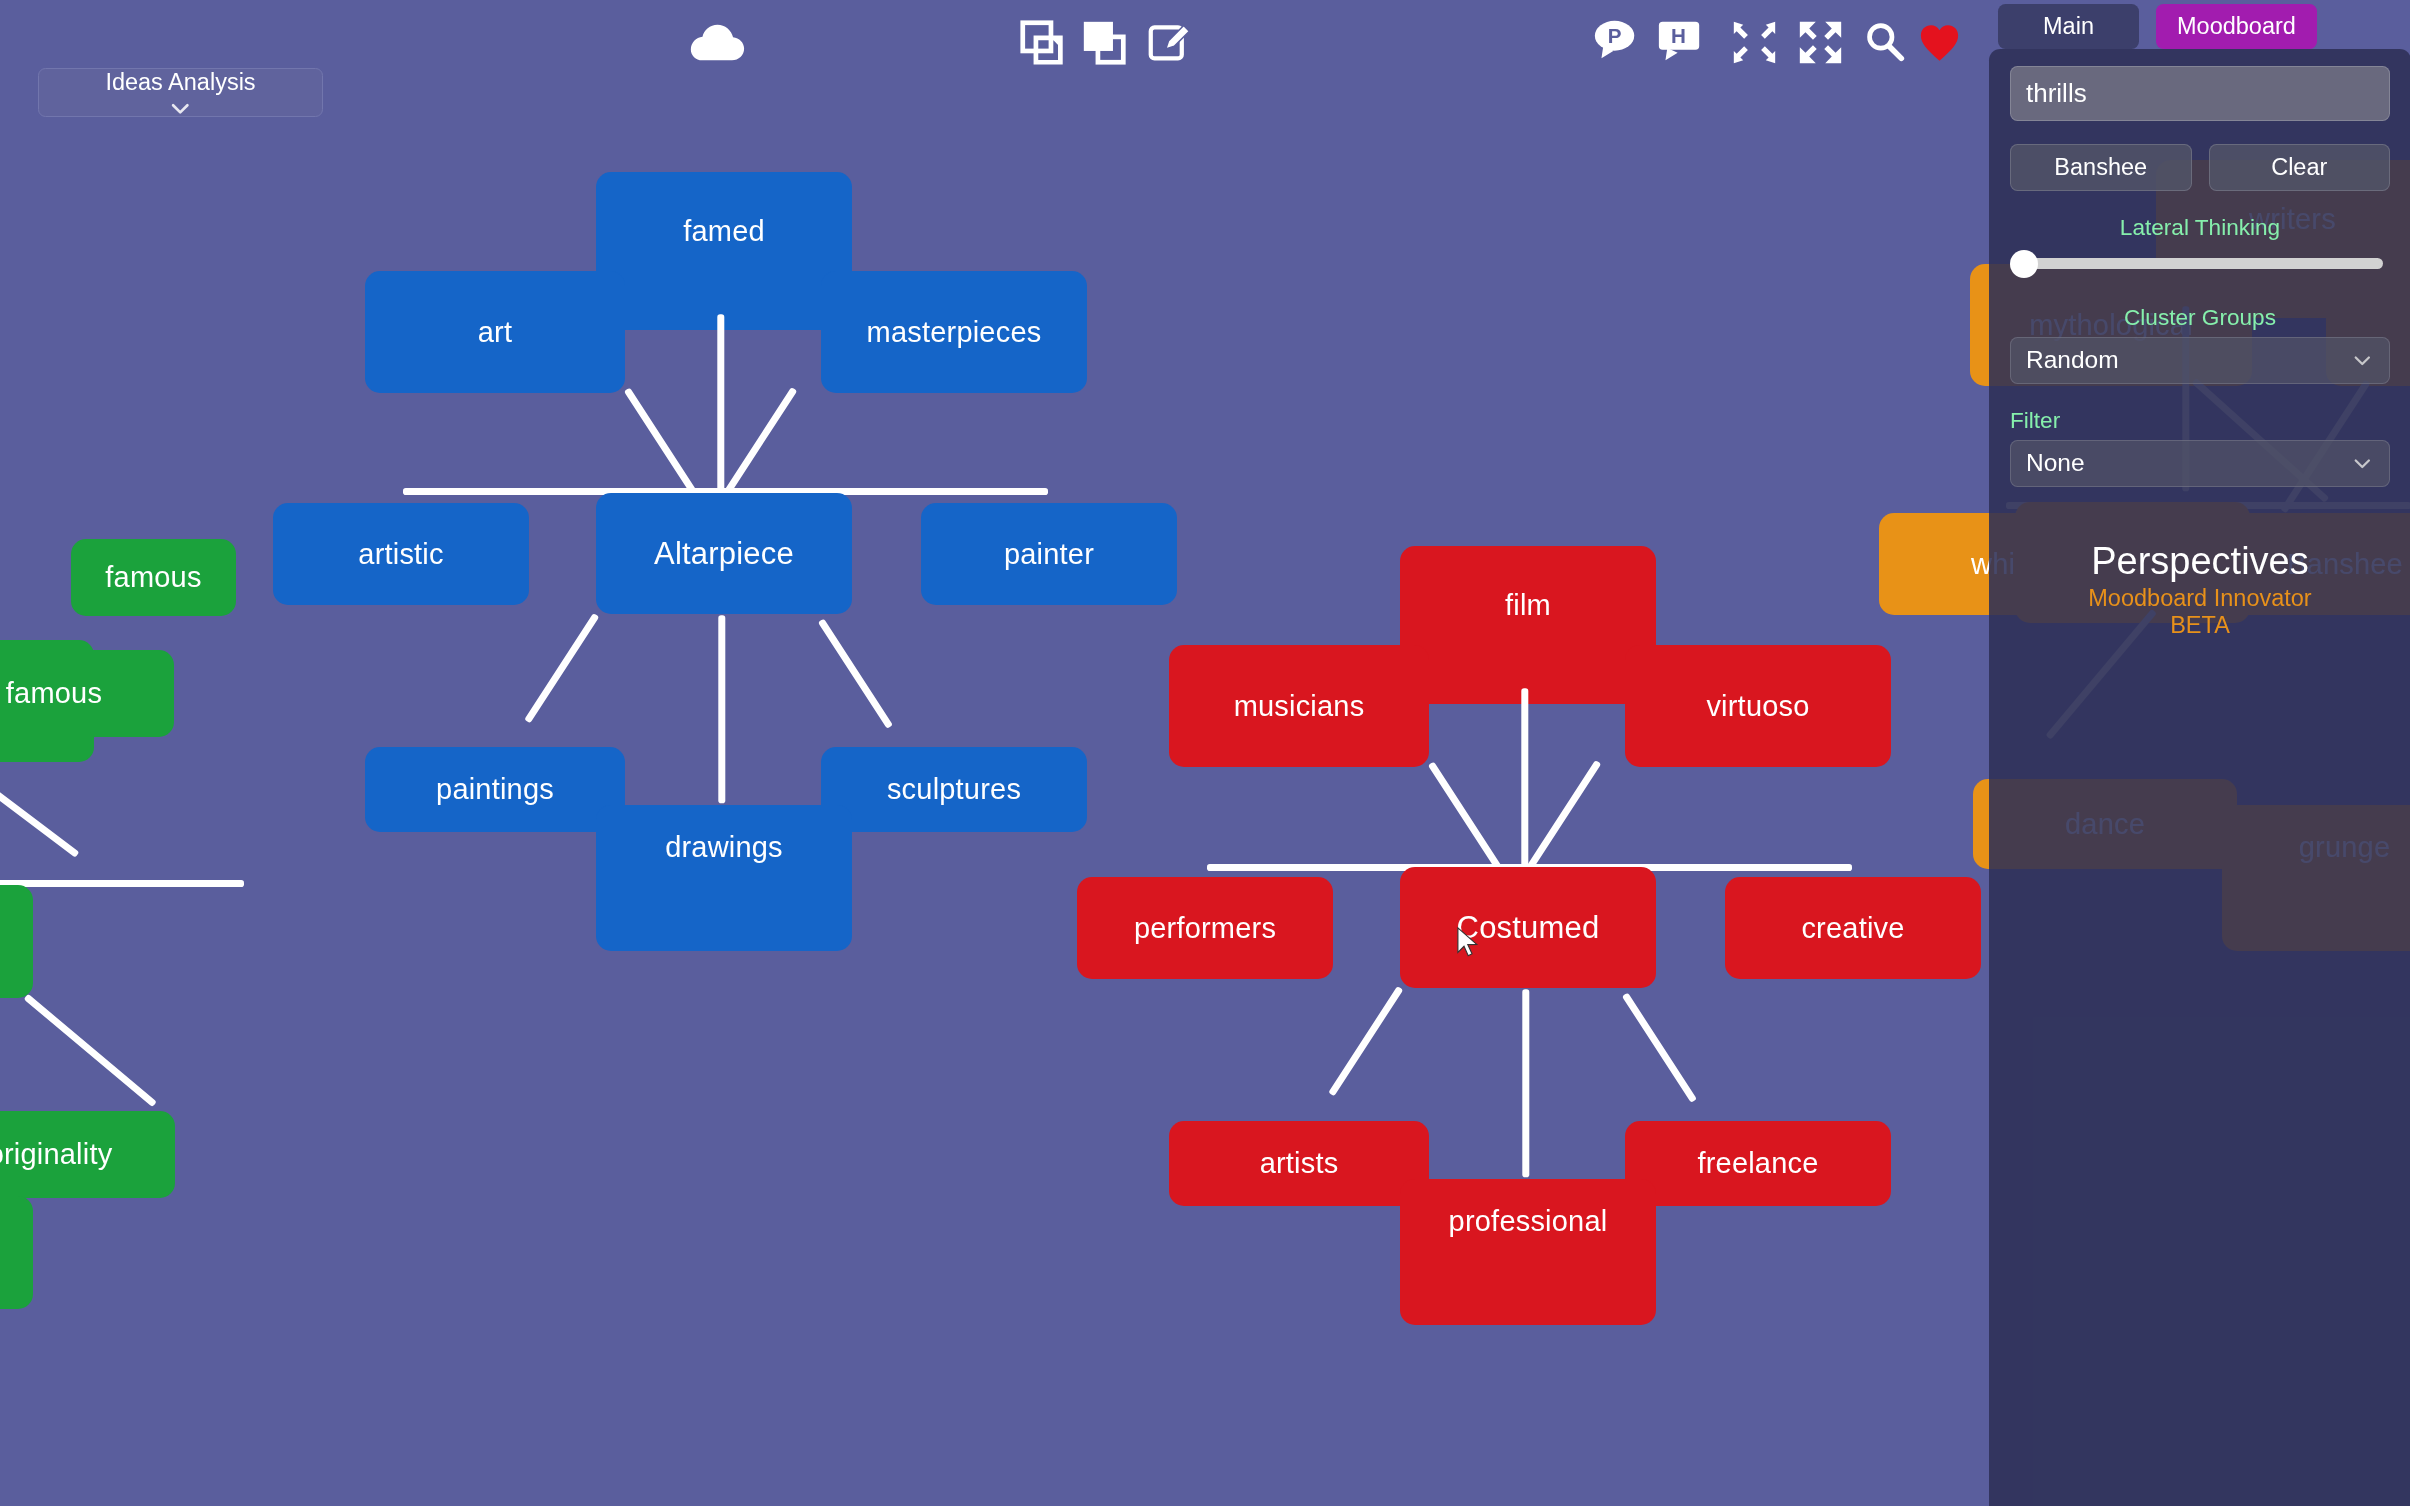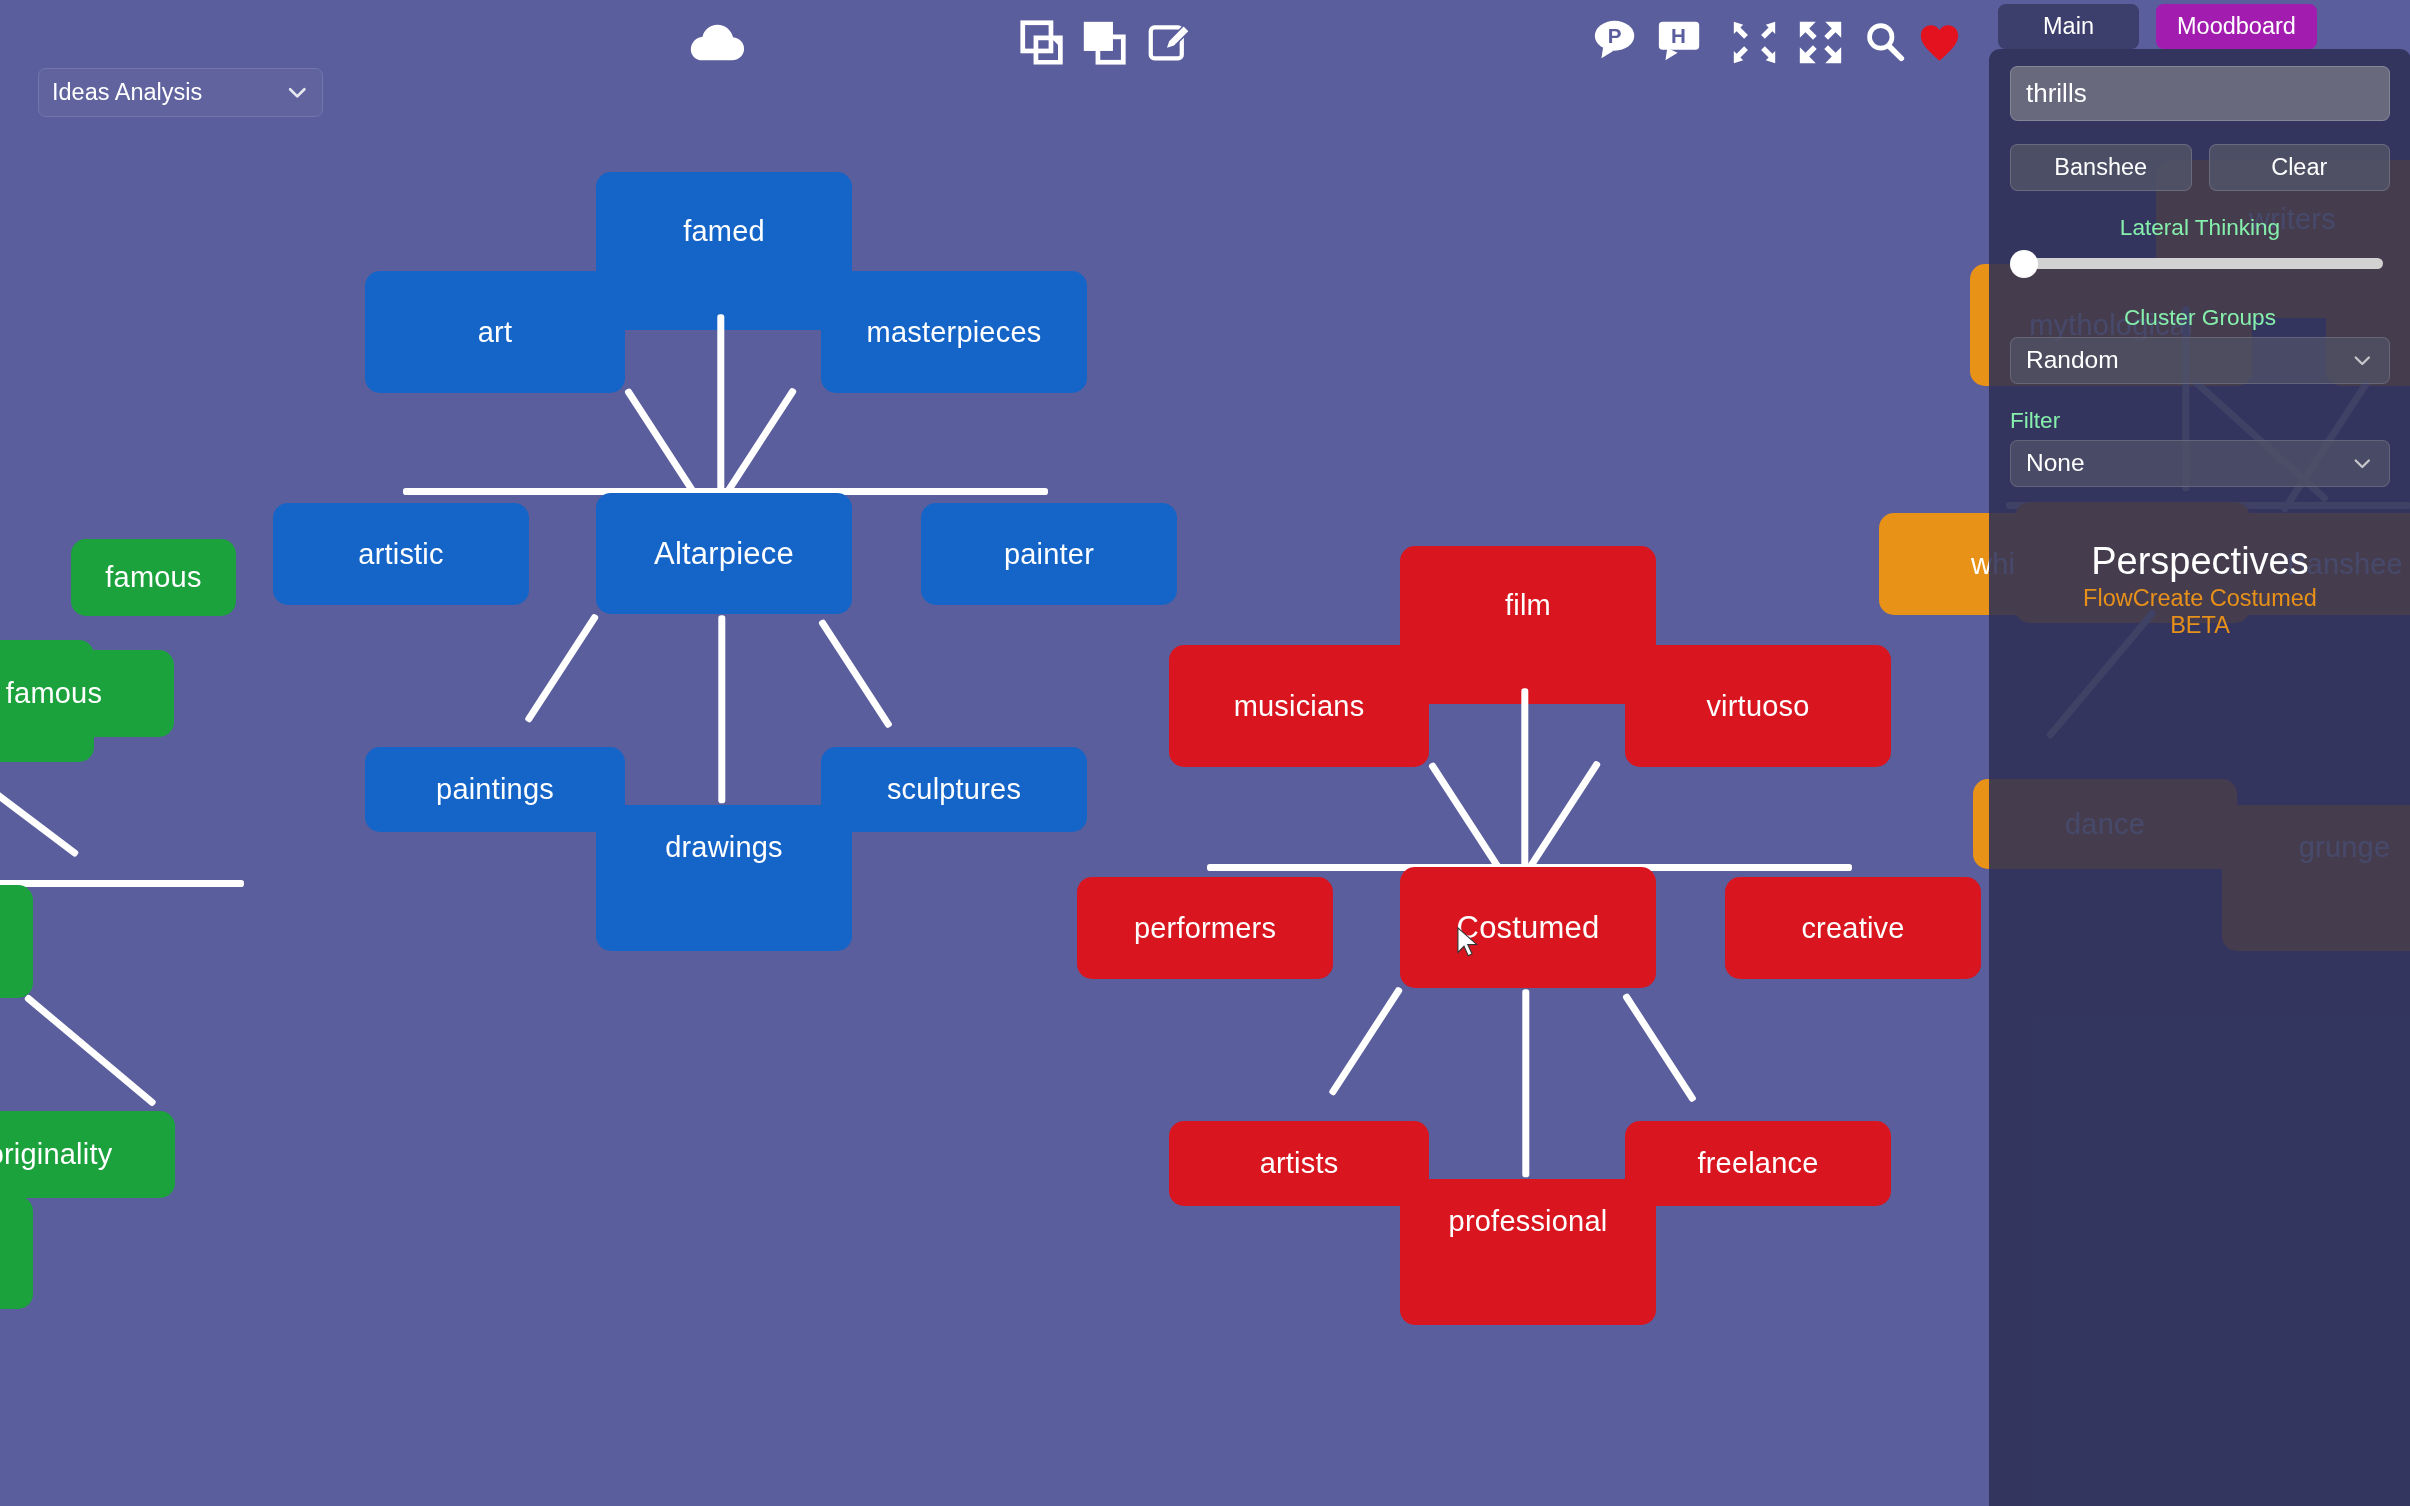--- a/index.html
+++ b/index.html
@@ -39,20 +39,21 @@
   #project-select {
     position: absolute; left: 38px; top: 68px;
     width: 285px; height: 49px;
     background: #60639d;
     border: 0.9px solid #7276ad;
     border-radius: 7.5px;
     display: flex; align-items: center;
     padding: 0 13px;
     color: #fff; font-size: 23.5px;
     cursor: pointer;
+    flex-direction: column;
   }
   #project-select .label { flex: 1; }
   #project-select .chev { width: 24.5px; height: 24.5px; }
 
   
   #rightpanel {
     position: absolute; left: 1989px; top: 49px;
     width: 422px; height: 1458px;
     background: rgba(46,48,86,.88);
     border-top-left-radius: 11.3px;
@@ -316,21 +317,21 @@
       <span class="v">None</span>
       <span class="chev">
         <svg viewBox="0 0 24 24" width="22.6" height="22.6">
             <path d="M5 9l7 7 7-7" fill="none" stroke="#ddd" stroke-width="2.4" stroke-linecap="round" stroke-linejoin="round"></path>
           </svg>
       </span>
     </div>
 
     <div id="brand">
       <div class="b1">Perspectives</div>
-      <div class="b2">FlowCreate Costumed</div>
+      <div class="b2">Moodboard Innovator</div>
       <div class="b3">BETA</div>
     </div>
   </div>
 
   <div id="cursor">
     <svg width="24.5" height="32" viewBox="0 0 26 34">
       <path d="M2 1l0 26 6.5-6.5 4.5 10 4-2-4.5-9.8 9.5-0.2z" fill="#fff" stroke="#333" stroke-width="1.2"></path>
     </svg>
   </div>
 

